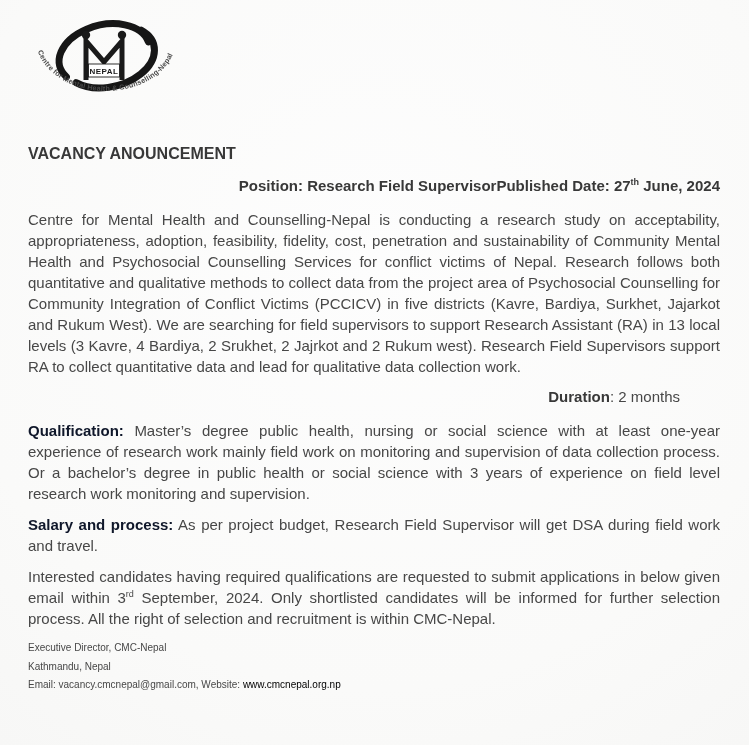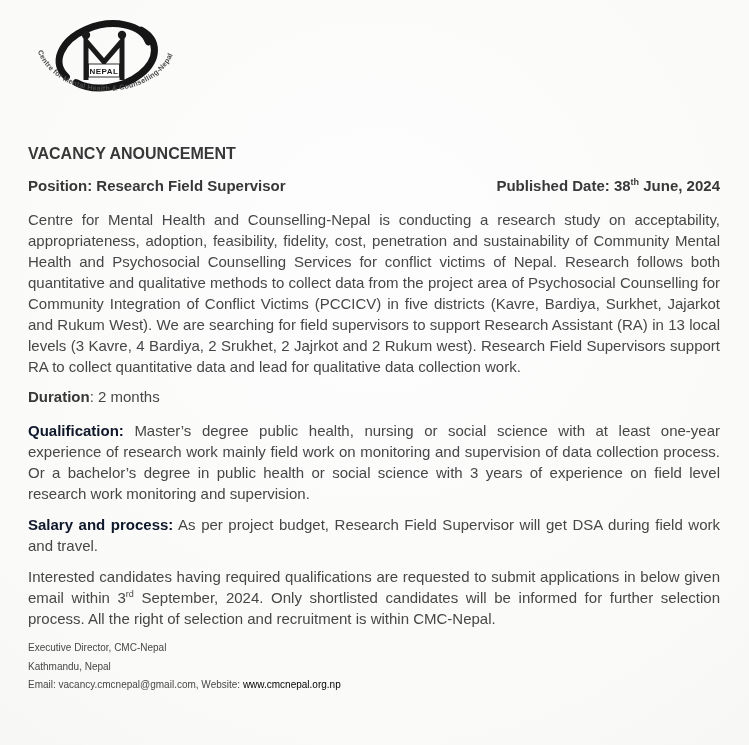--- a/index.html
+++ b/index.html
@@ -10,21 +10,21 @@
     color:#474747;
     position:relative;overflow:hidden;
   }
   .doc{padding:14px 29px 0 28px}
   .logo-wrap{width:152px;height:100px;margin-bottom:31px}
   .swoosh{fill:none;stroke:#161616;stroke-width:7;stroke-linecap:round}
   .mstroke{fill:none;stroke:#1a1a1a;stroke-width:5}
   .nepal-label{font-family:"Liberation Sans",sans-serif;font-size:8px;font-weight:bold;letter-spacing:.5px;text-anchor:middle;fill:#1a1a1a}
   .ring-text{font-family:"Liberation Sans",sans-serif;font-size:7.2px;font-weight:bold;fill:#4a4a4a;letter-spacing:.2px}
   .title{font-size:16px;font-weight:bold;color:#383838;margin:0 0 12px}
-  .row{display:flex;justify-content:space-between;font-size:15px;line-height:21px}
+  .row{display:flex;justify-content:flex-end;font-size:15px;line-height:21px}
   .head-row{margin-bottom:13px}
   .mid-row{margin-bottom:13px}
   .bold{font-weight:bold;color:#383838}
   .duration{margin-right:40px;color:#474747}
   p.body{font-size:15px;line-height:21px;text-align:justify;margin:0 0 10px;color:#474747}
   p.body b{color:#0f172a}
   p.intro{margin-bottom:9px}
   sup{font-size:9px;line-height:0}
   .footer{margin-top:10px;font-size:10px;line-height:18.5px;color:#474747}
   .link{color:#000000;text-decoration:none;cursor:pointer}
@@ -47,21 +47,21 @@
       <text x="75" y="59.5" class="nepal-label">NEPAL</text>
       <path id="ringPath" d="M 8 34 A 70 52 0 0 0 144 40" fill="none"></path>
       <text class="ring-text"><textPath href="#ringPath" startOffset="2%">Centre for Mental Health &amp; Counselling-Nepal</textPath></text>
     </svg>
   </div>
 
   <h1 class="title">VACANCY ANOUNCEMENT</h1>
 
   <div class="row head-row">
     <div class="bold">Position: Research Field Supervisor</div>
-    <div class="bold"><span>Published Date: 38</span><sup>th</sup><span> June, 2024</span></div>
+    <div class="bold"><span>Published Date: 27</span><sup>th</sup><span> June, 2024</span></div>
   </div>
 
   <p class="body intro">Centre for Mental Health and Counselling-Nepal is conducting a research study on acceptability, appropriateness, adoption, feasibility, fidelity, cost, penetration and sustainability of Community Mental Health and Psychosocial Counselling Services for conflict victims of Nepal. Research follows both quantitative and qualitative methods to collect data from the project area of Psychosocial Counselling for Community Integration of Conflict Victims (PCCICV) in five districts (Kavre, Bardiya, Surkhet, Jajarkot and Rukum West). We are searching for field supervisors to support Research Assistant (RA) in 13 local levels (3 Kavre, 4 Bardiya, 2 Srukhet, 2 Jajrkot and 2 Rukum west). Research Field Supervisors support RA to collect quantitative data and lead for qualitative data collection work.</p>
 
   <div class="row mid-row">
     <div class="duration"><span class="bold">Duration</span><span>: 2 months</span></div>
   </div>
 
   <p class="body"><b>Qualification:</b><span> Master’s degree public health, nursing or social science with at least one-year experience of research work mainly field work on monitoring and supervision of data collection process. Or a bachelor’s degree in public health or social science with 3 years of experience on field level research work monitoring and supervision.</span></p>
 

